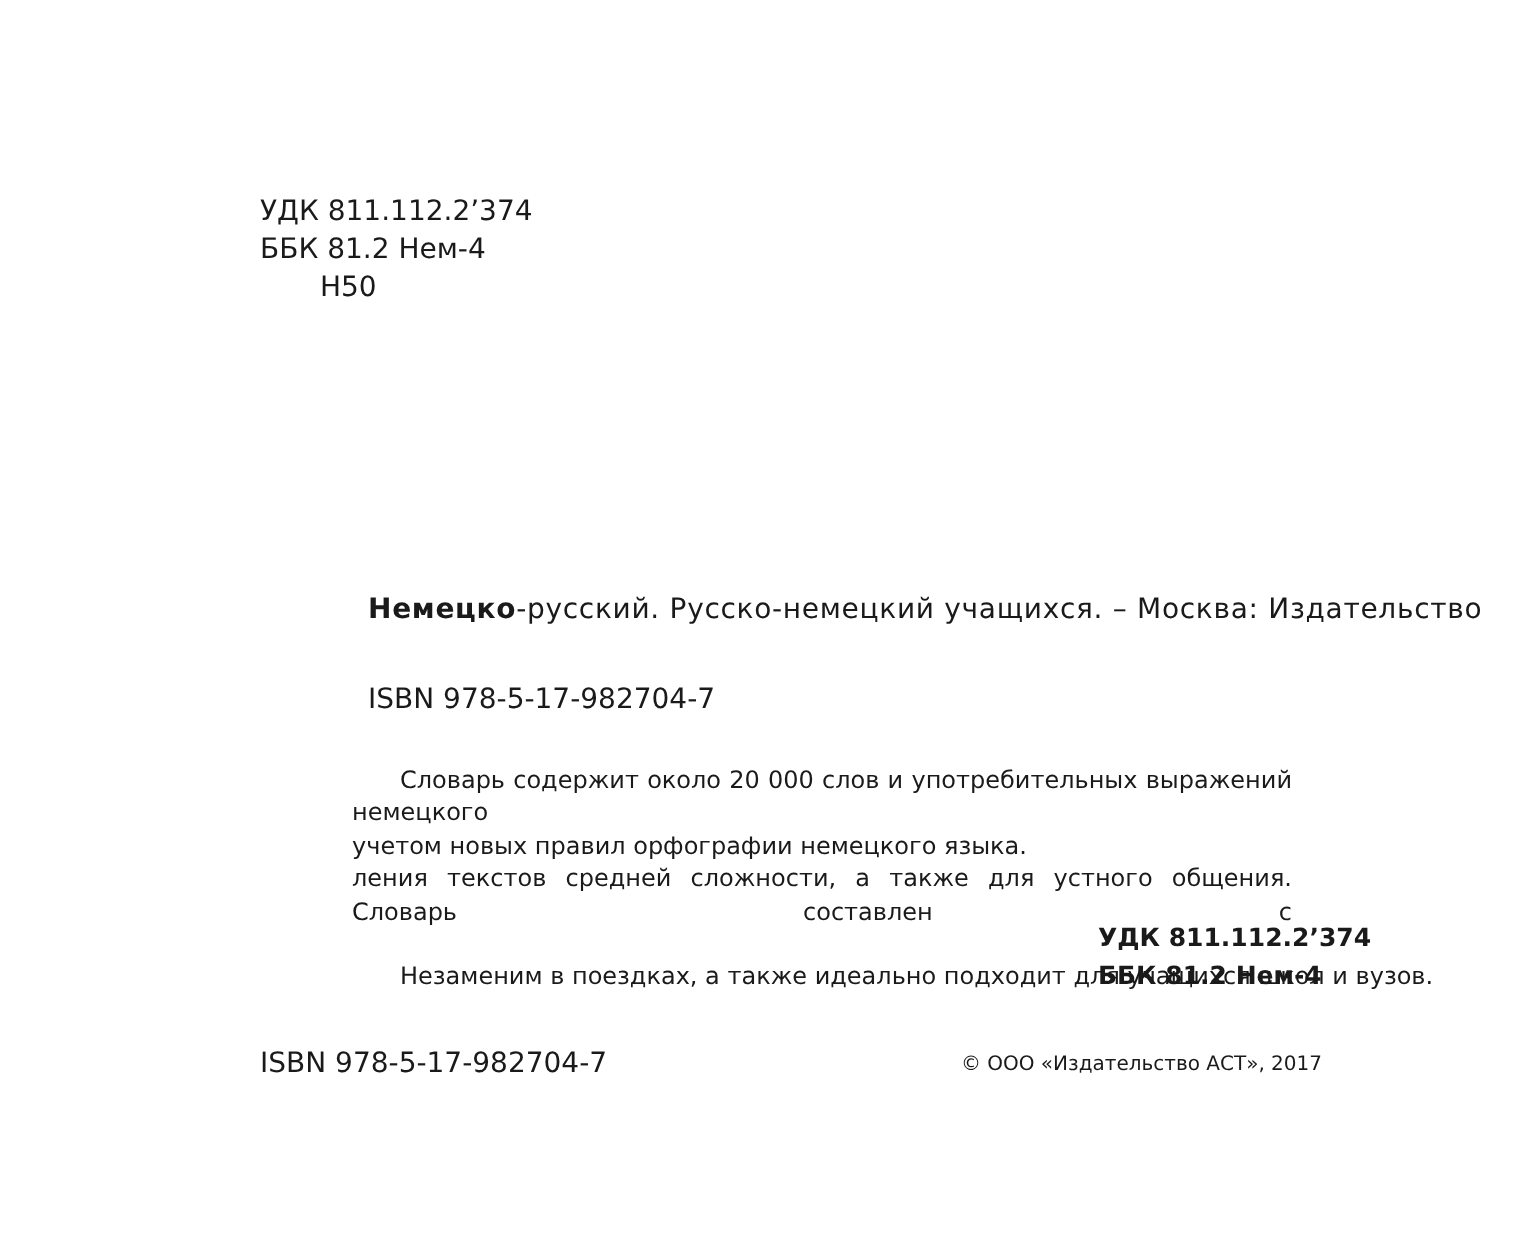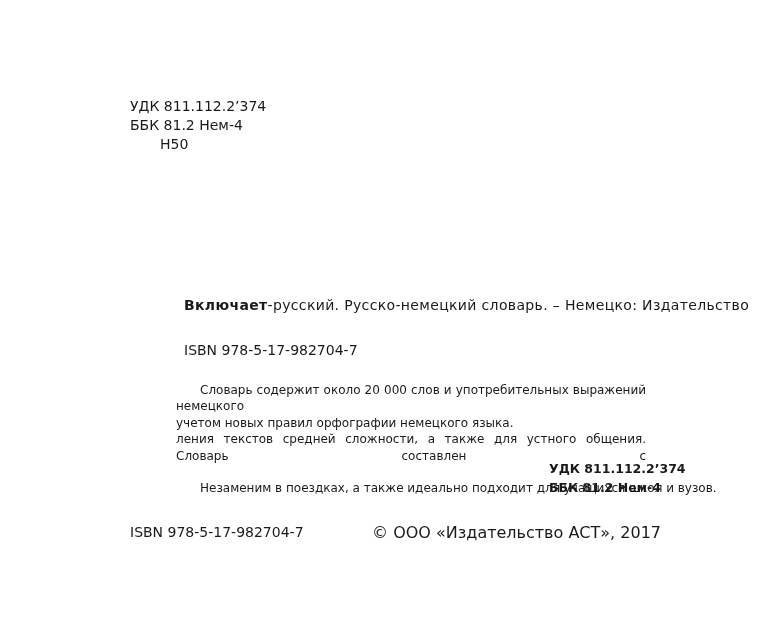--- a/index.html
+++ b/index.html
@@ -78,37 +78,37 @@
     .right-class .line { display: block; }
 
     
     .isbn-footer {
       left: 130px; top: 523px;
       font-size: 14px;
       line-height: 19px;
     }
     .copyright {
       right: 107px; top: 523px;
-      font-size: 16px;
+      font-size: 10px;
       line-height: 19px;
     }
   </style>
 </head>
 <body>
 
 <div class="page">
 
   <div class="abs top-class">
     <span class="line">УДК 811.112.2’374</span>
     <span class="line">ББК 81.2 Нем-4</span>
     <span class="line indent">Н50</span>
   </div>
 
   <div class="abs bib">
-    <span class="bib-line1"><b>Включает</b><span>-русский. Русско-немецкий словарь. – Немецко: Издательство</span></span>
+    <span class="bib-line1"><b>Немецко</b><span>-русский. Русско-немецкий учащихся. – Москва: Издательство</span></span>
   </div>
 
   <div class="abs isbn-inner">ISBN 978-5-17-982704-7</div>
 
   <div class="abs annot">
     <p style="white-space: normal;">
       <span style="display:block;text-align:justify;text-align-last:justify;text-indent:24px;">Словарь содержит около 20 000 слов и употребительных выражений немецкого</span>
       <span style="display:block;text-indent:0;">учетом новых правил орфографии немецкого языка.</span>
       <span style="display:block;text-align:justify;text-align-last:justify;text-indent:0;">ления текстов средней сложности, а также для устного общения. Словарь составлен с</span>
     </p>

